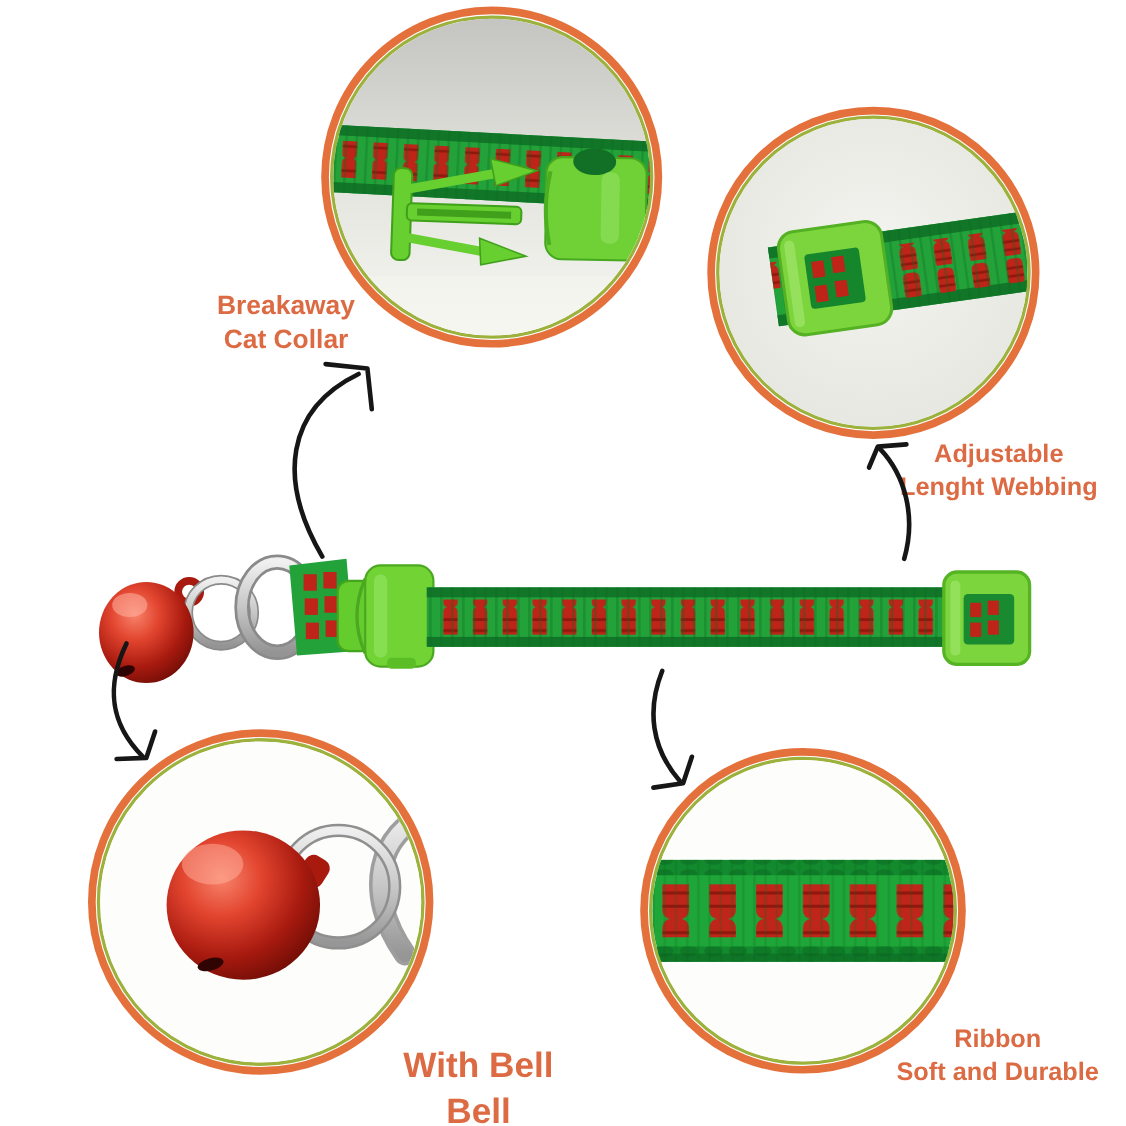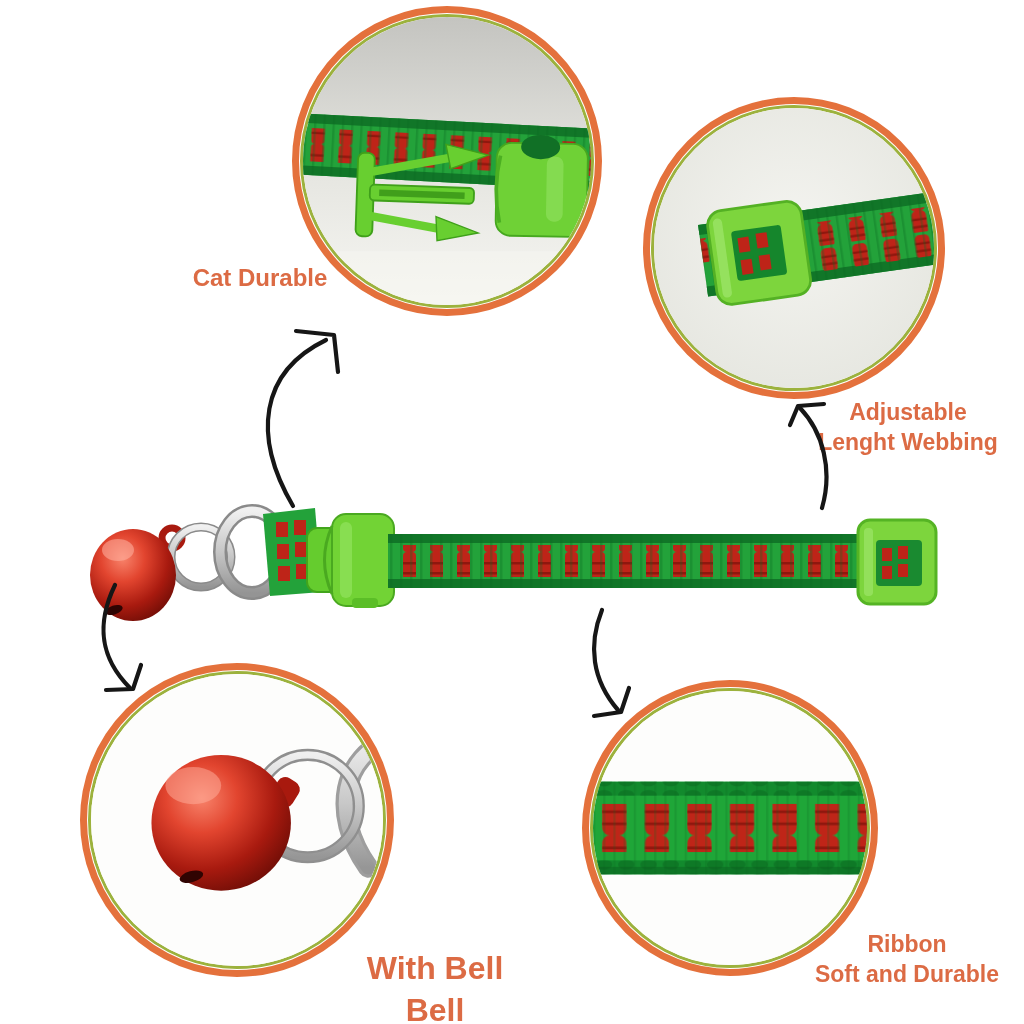--- a/index.html
+++ b/index.html
@@ -263,21 +263,22 @@
   </g>
 
   <g>
     <ellipse cx="63" cy="87" rx="43" ry="46" fill="url(#bellMain)"></ellipse>
     <ellipse cx="48" cy="62" rx="16" ry="11" fill="#FFB3A3" opacity="0.55"></ellipse>
     <ellipse cx="44" cy="122" rx="9" ry="4.5" fill="#2E0402" transform="rotate(-18 44 122)"></ellipse>
   </g>
 </svg>
 
 <div class="ann" id="label-breakaway">
-  <span class="l">Cat Durable</span>
+  <span class="l">Breakaway</span>
+  <span class="l">Cat Collar</span>
 </div>
 <div class="ann" id="label-adjustable">
   <span class="l">Adjustable</span>
   <span class="l">Lenght Webbing</span>
 </div>
 <div class="ann" id="label-bell">
   <span class="l">With Bell</span>
   <span class="l">Bell Fashionable</span>
 </div>
 <div class="ann" id="label-ribbon">

